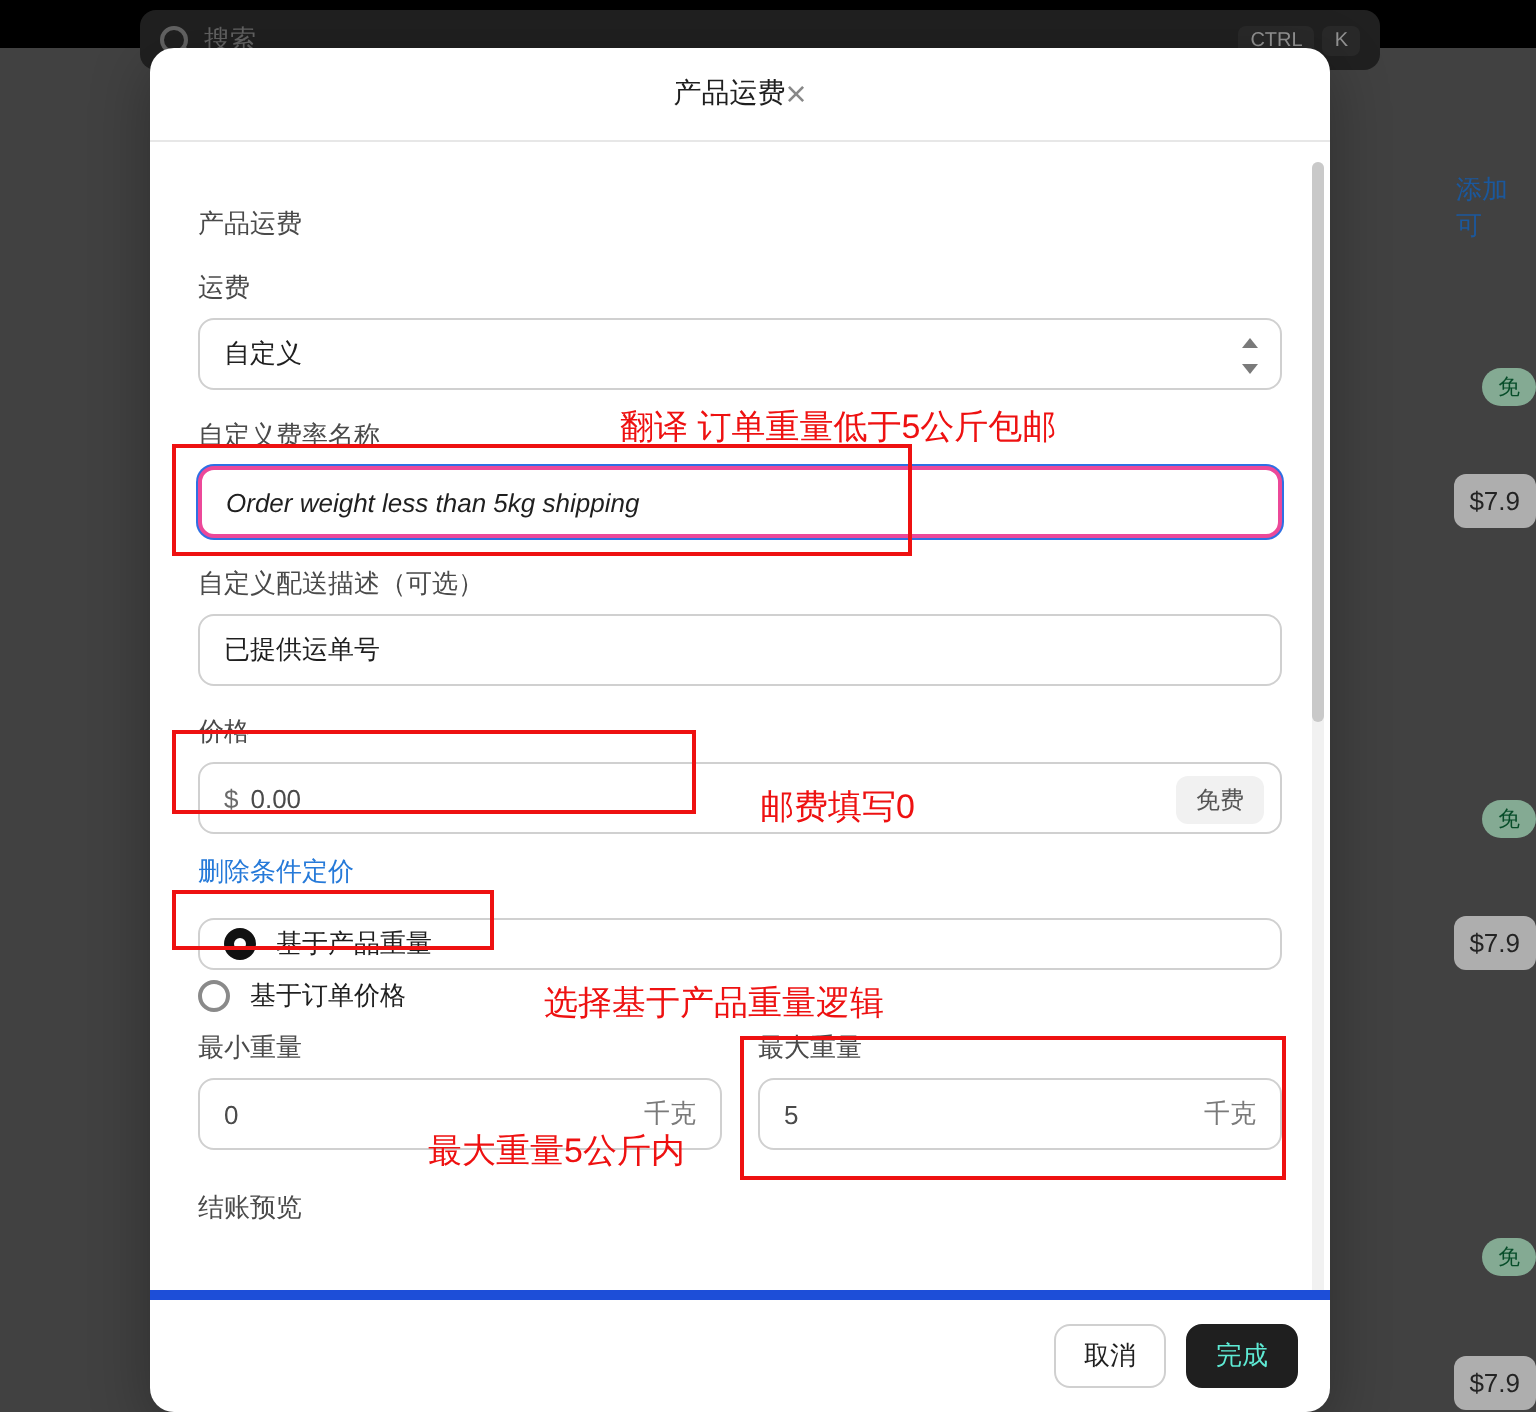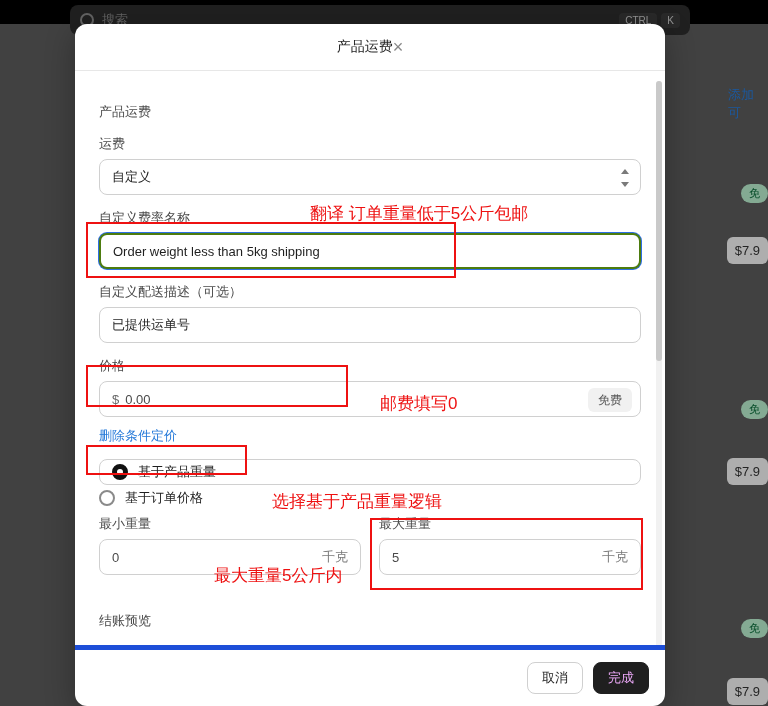--- a/index.html
+++ b/index.html
@@ -70,21 +70,21 @@
   .sel .stepper::before, .sel .stepper::after {
     content:""; width:0; height:0; border-left:4px solid transparent; border-right:4px solid transparent; margin: auto;
   }
   .sel .stepper::before { border-bottom:5px solid #7a7a7a; }
   .sel .stepper::after  { border-top:5px solid #7a7a7a; }
 
   .txt {
     width:100%; height:36px; border:1px solid #d0d0d0; border-radius:8px;
     padding:0 12px; font-size:13px; outline:none; color:#1f1f1f;
   }
-  .txt.focus { border:2px solid #4d7c0f; box-shadow:0 0 0 1px #2f6fe4; }
+  .txt.focus { border:2px solid #ec4899; box-shadow:0 0 0 1px #2f6fe4;font-style:italic; }
 
   .pricebox { display:flex; align-items:center; gap:0; }
   .pricebox .priceinput {
     flex:1; height:36px; border:1px solid #d0d0d0; border-radius:8px;
     display:flex; align-items:center; padding:0 12px; font-size:13px; color:#4a4a4a;
     position:relative;
   }
   .pricebox .priceinput .cur { color:#6a6a6a; margin-right:6px; }
   .pricebox .priceinput .badge {
     position:absolute; right:8px; top:6px; height:24px;
@@ -110,21 +110,21 @@
 
   .modal-foot {
     border-top:5px solid #1d4ed8; padding:12px 16px;
     display:flex; justify-content:flex-end; gap:10px;
   }
   .btn {
     height:32px; padding:0 14px; border-radius:8px; font-size:13px;
     display:flex; align-items:center; cursor:pointer;
     border:1px solid #d0d0d0; background:#fff; color:#1f1f1f;
   }
-  .btn.primary { background:#1f1f1f; color:#f0abfc; border-color:#1f1f1f; }
+  .btn.primary { background:#1f1f1f; color:#5eead4; border-color:#1f1f1f; }
 
   
   .redbox { position:absolute; border:2px solid #e11; pointer-events:none; }
   .redtext { position:absolute; color:#e11; font-size:17px; font-weight:400; pointer-events:none; }
 </style>
 </head>
 <body>
 
 <div class="bg">
   <div class="bg-top"></div>
@@ -205,21 +205,21 @@
       </div>
       <div>
         <div class="lbl">最大重量</div>
         <div class="unit">
           <span>5</span>
           <span class="suffix">千克</span>
         </div>
       </div>
     </div>
 
-    <div class="lbl" style="margin-top:37px;">结账预览</div>
+    <div class="lbl" style="margin-top:20px;">结账预览</div>
     
   </div>
 
   <div class="modal-foot">
     <div class="btn">
       <span>取消</span>
     </div>
     <div class="btn primary">
       <span>完成</span>
     </div>

